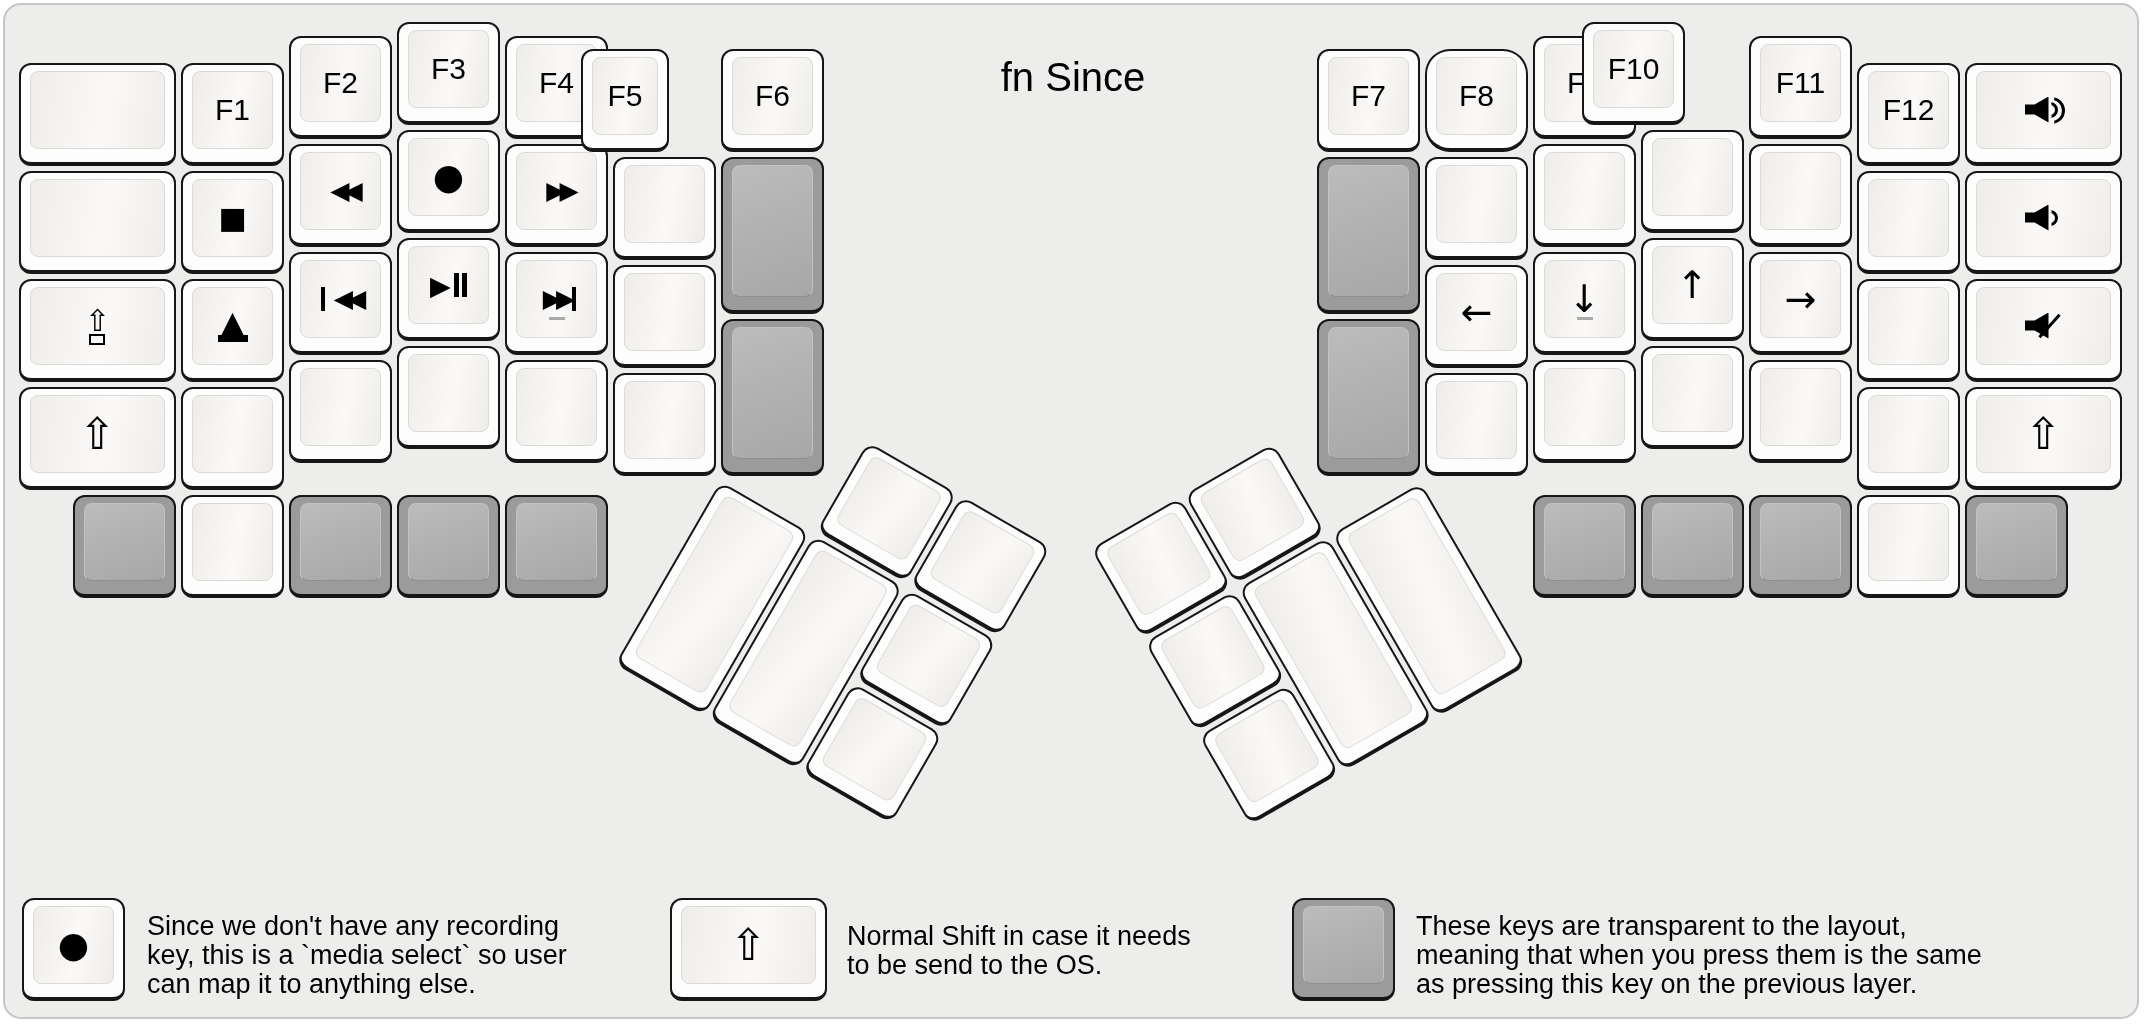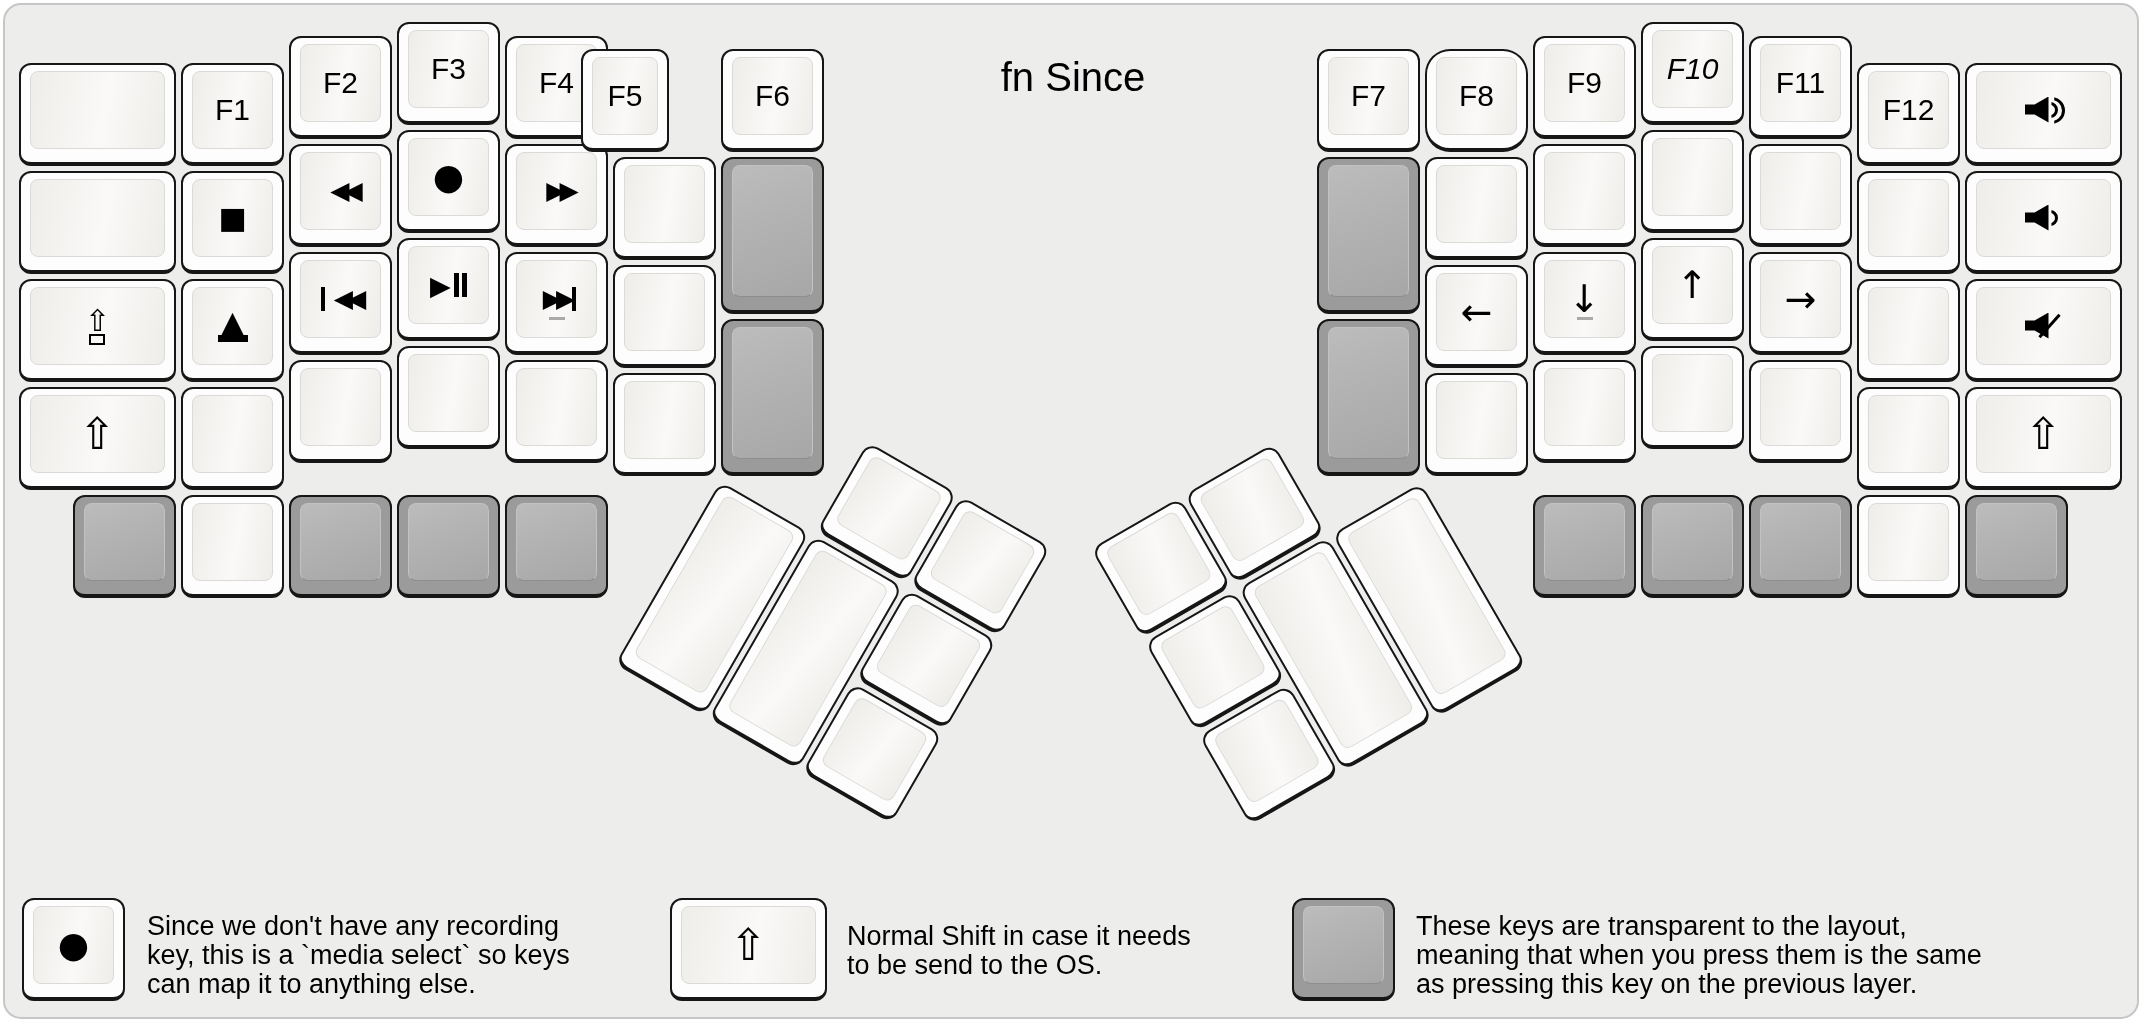--- a/index.html
+++ b/index.html
@@ -291,21 +291,21 @@
     </div>
     <div class="k" style="left: 1533px; top: 251.5px; width: 103px; height: 103px;">
       <div class="top">
         <span class="ic arr">↓</span>
         <i class="dash"></i>
       </div>
     </div>
     <div class="k" style="left: 1533px; top: 359.5px; width: 103px; height: 103px;">
       <div class="top"></div>
     </div>
-    <div class="k" style="left: 1641px; top: 22px; width: 103px; height: 103px; font-style: italic;">
+    <div class="k" style="left: 1582px; top: 22px; width: 103px; height: 103px;">
       <div class="top">
         <span class="lab">F10</span>
       </div>
     </div>
     <div class="k" style="left: 1641px; top: 130px; width: 103px; height: 103px;">
       <div class="top"></div>
     </div>
     <div class="k" style="left: 1641px; top: 238px; width: 103px; height: 103px;">
       <div class="top">
         <span class="ic arr">↑</span>
@@ -398,19 +398,19 @@
       <div class="top">
         <span class="ic shifty">⇧</span>
       </div>
     </div>
     <div class="k gray" style="left: 1292px; top: 898px; width: 103px; height: 103px;">
       <div class="top"></div>
     </div>
   </div>
 
 <div class="ltext" style="left:147px;top:912px">Since we don't have any recording
-key, this is a `media select` so keys
+key, this is a `media select` so user
 can map it to anything else.</div>
 <div class="ltext" style="left:847px;top:922px">Normal Shift in case it needs
 to be send to the OS.</div>
 <div class="ltext" style="left:1416px;top:912px">These keys are transparent to the layout,
 meaning that when you press them is the same
 as pressing this key on the previous layer.</div>
 
 </body></html>

